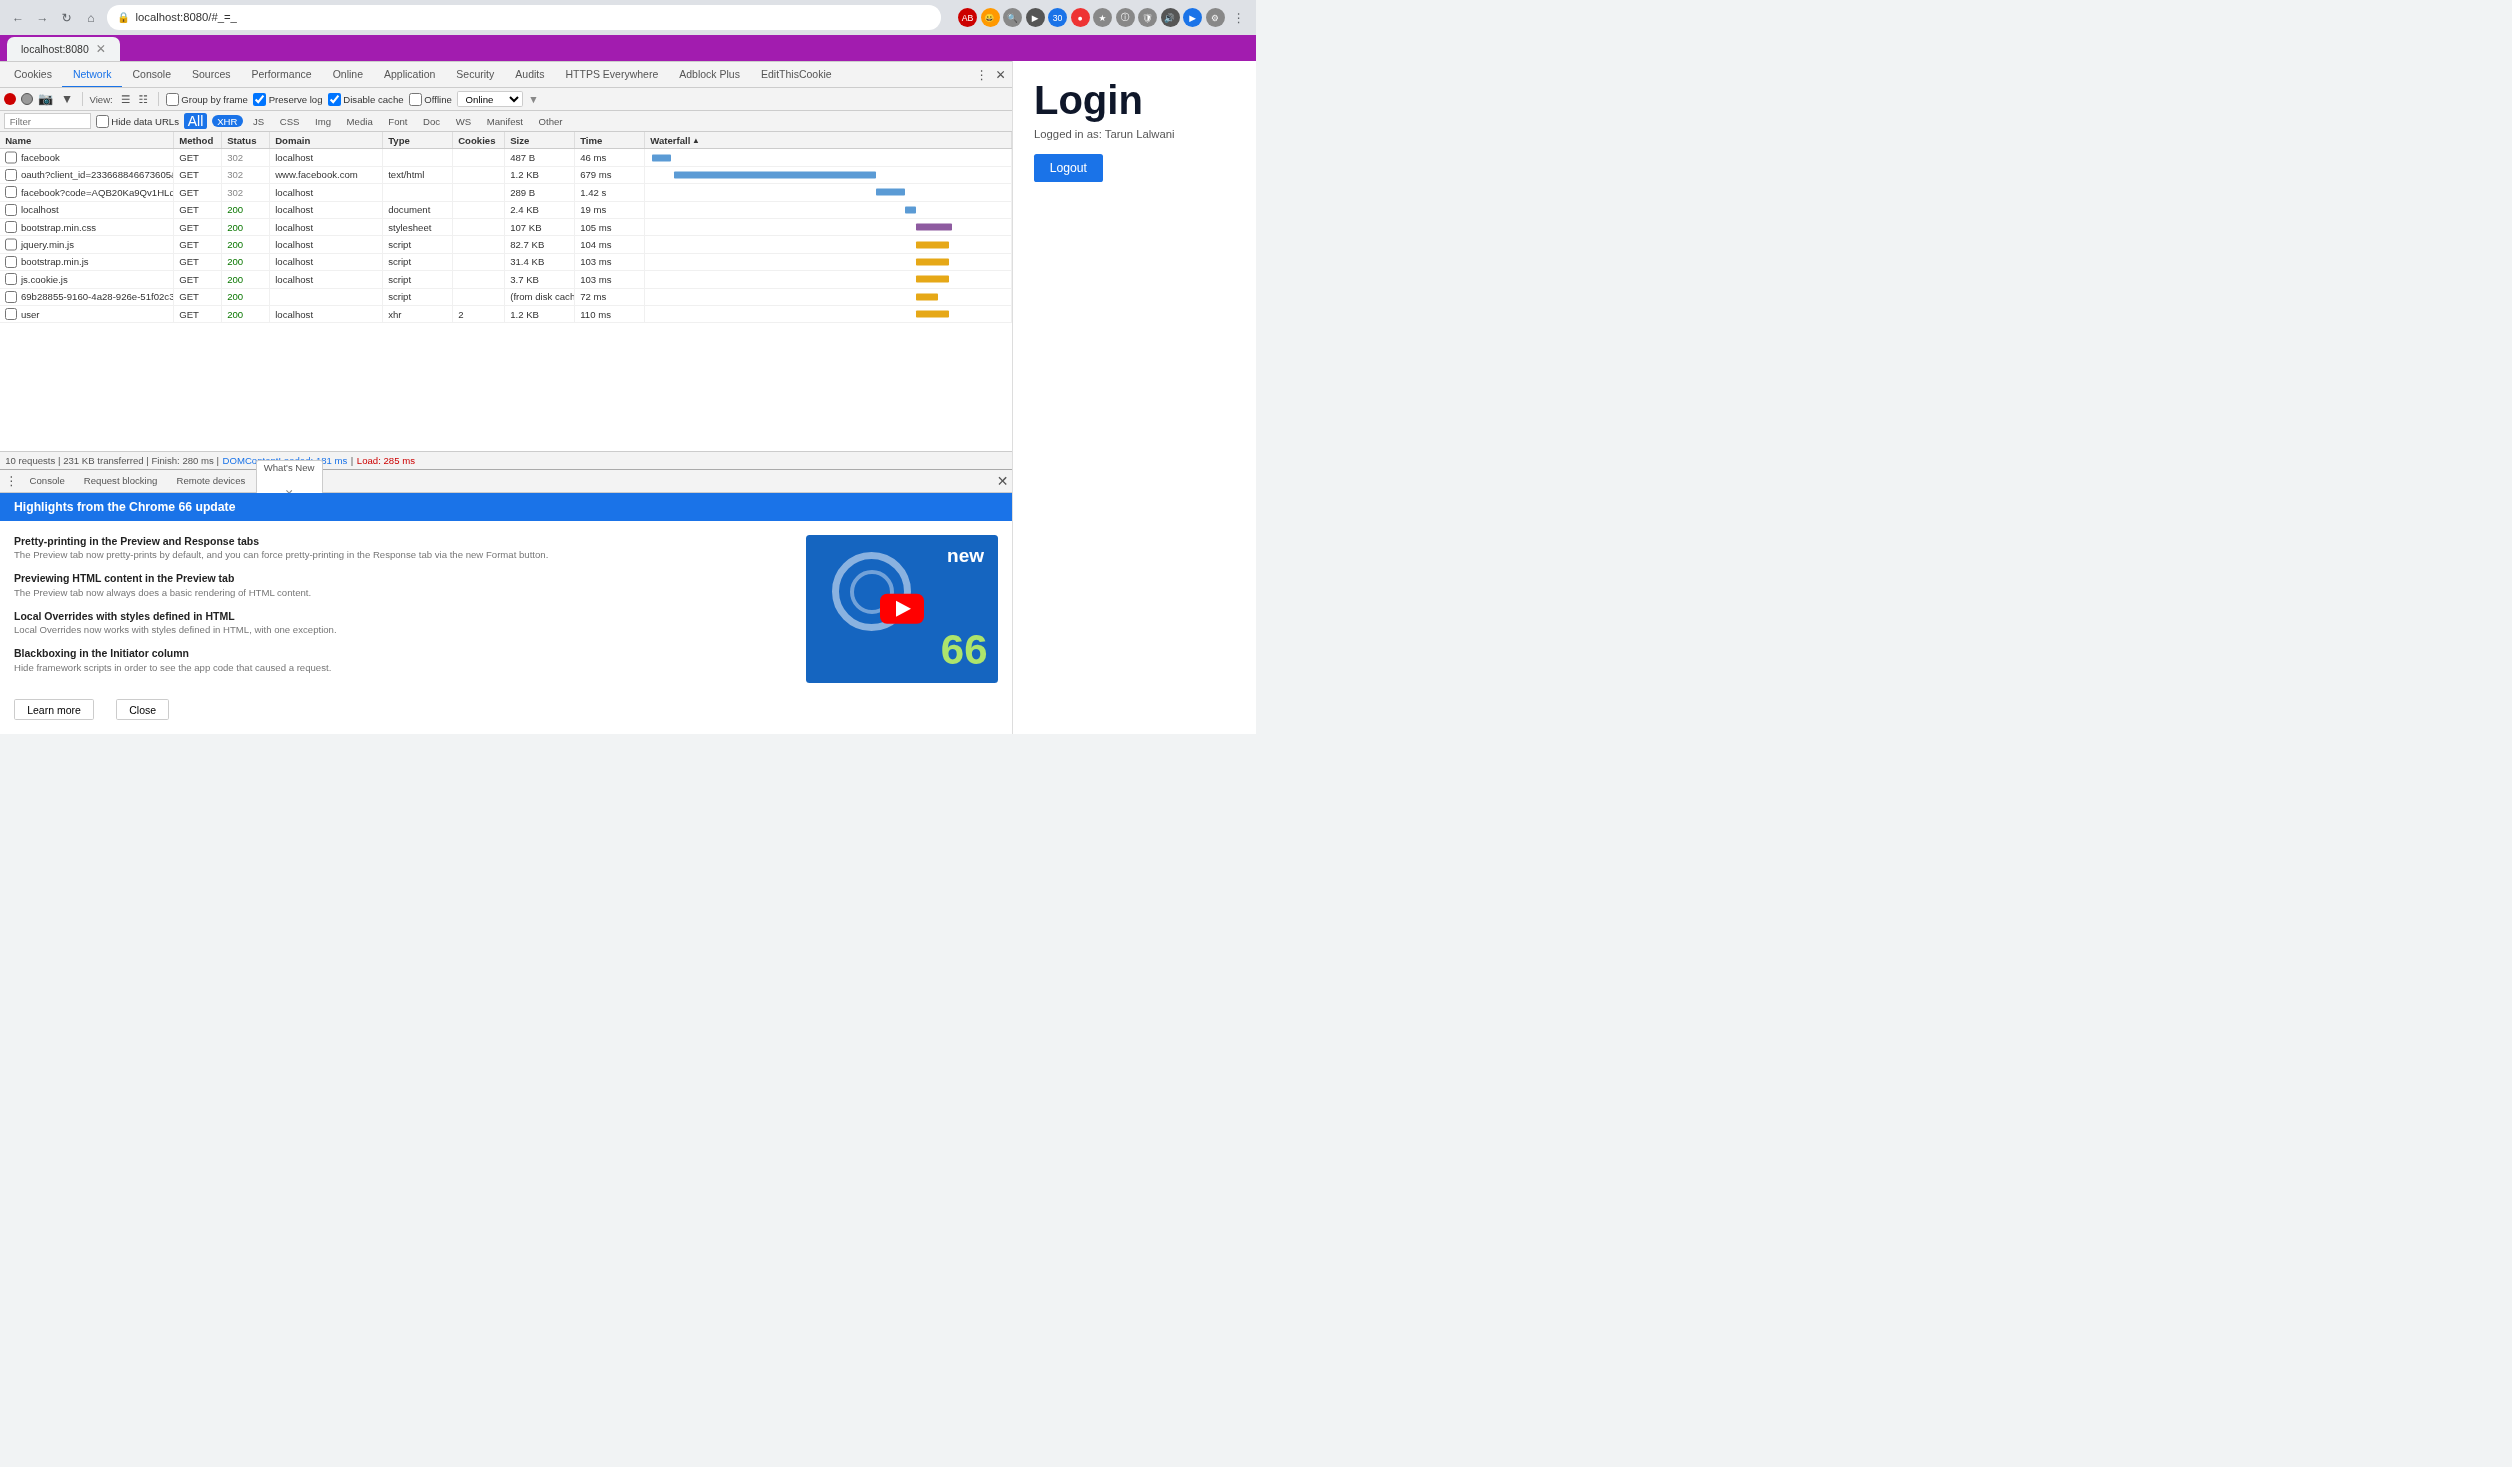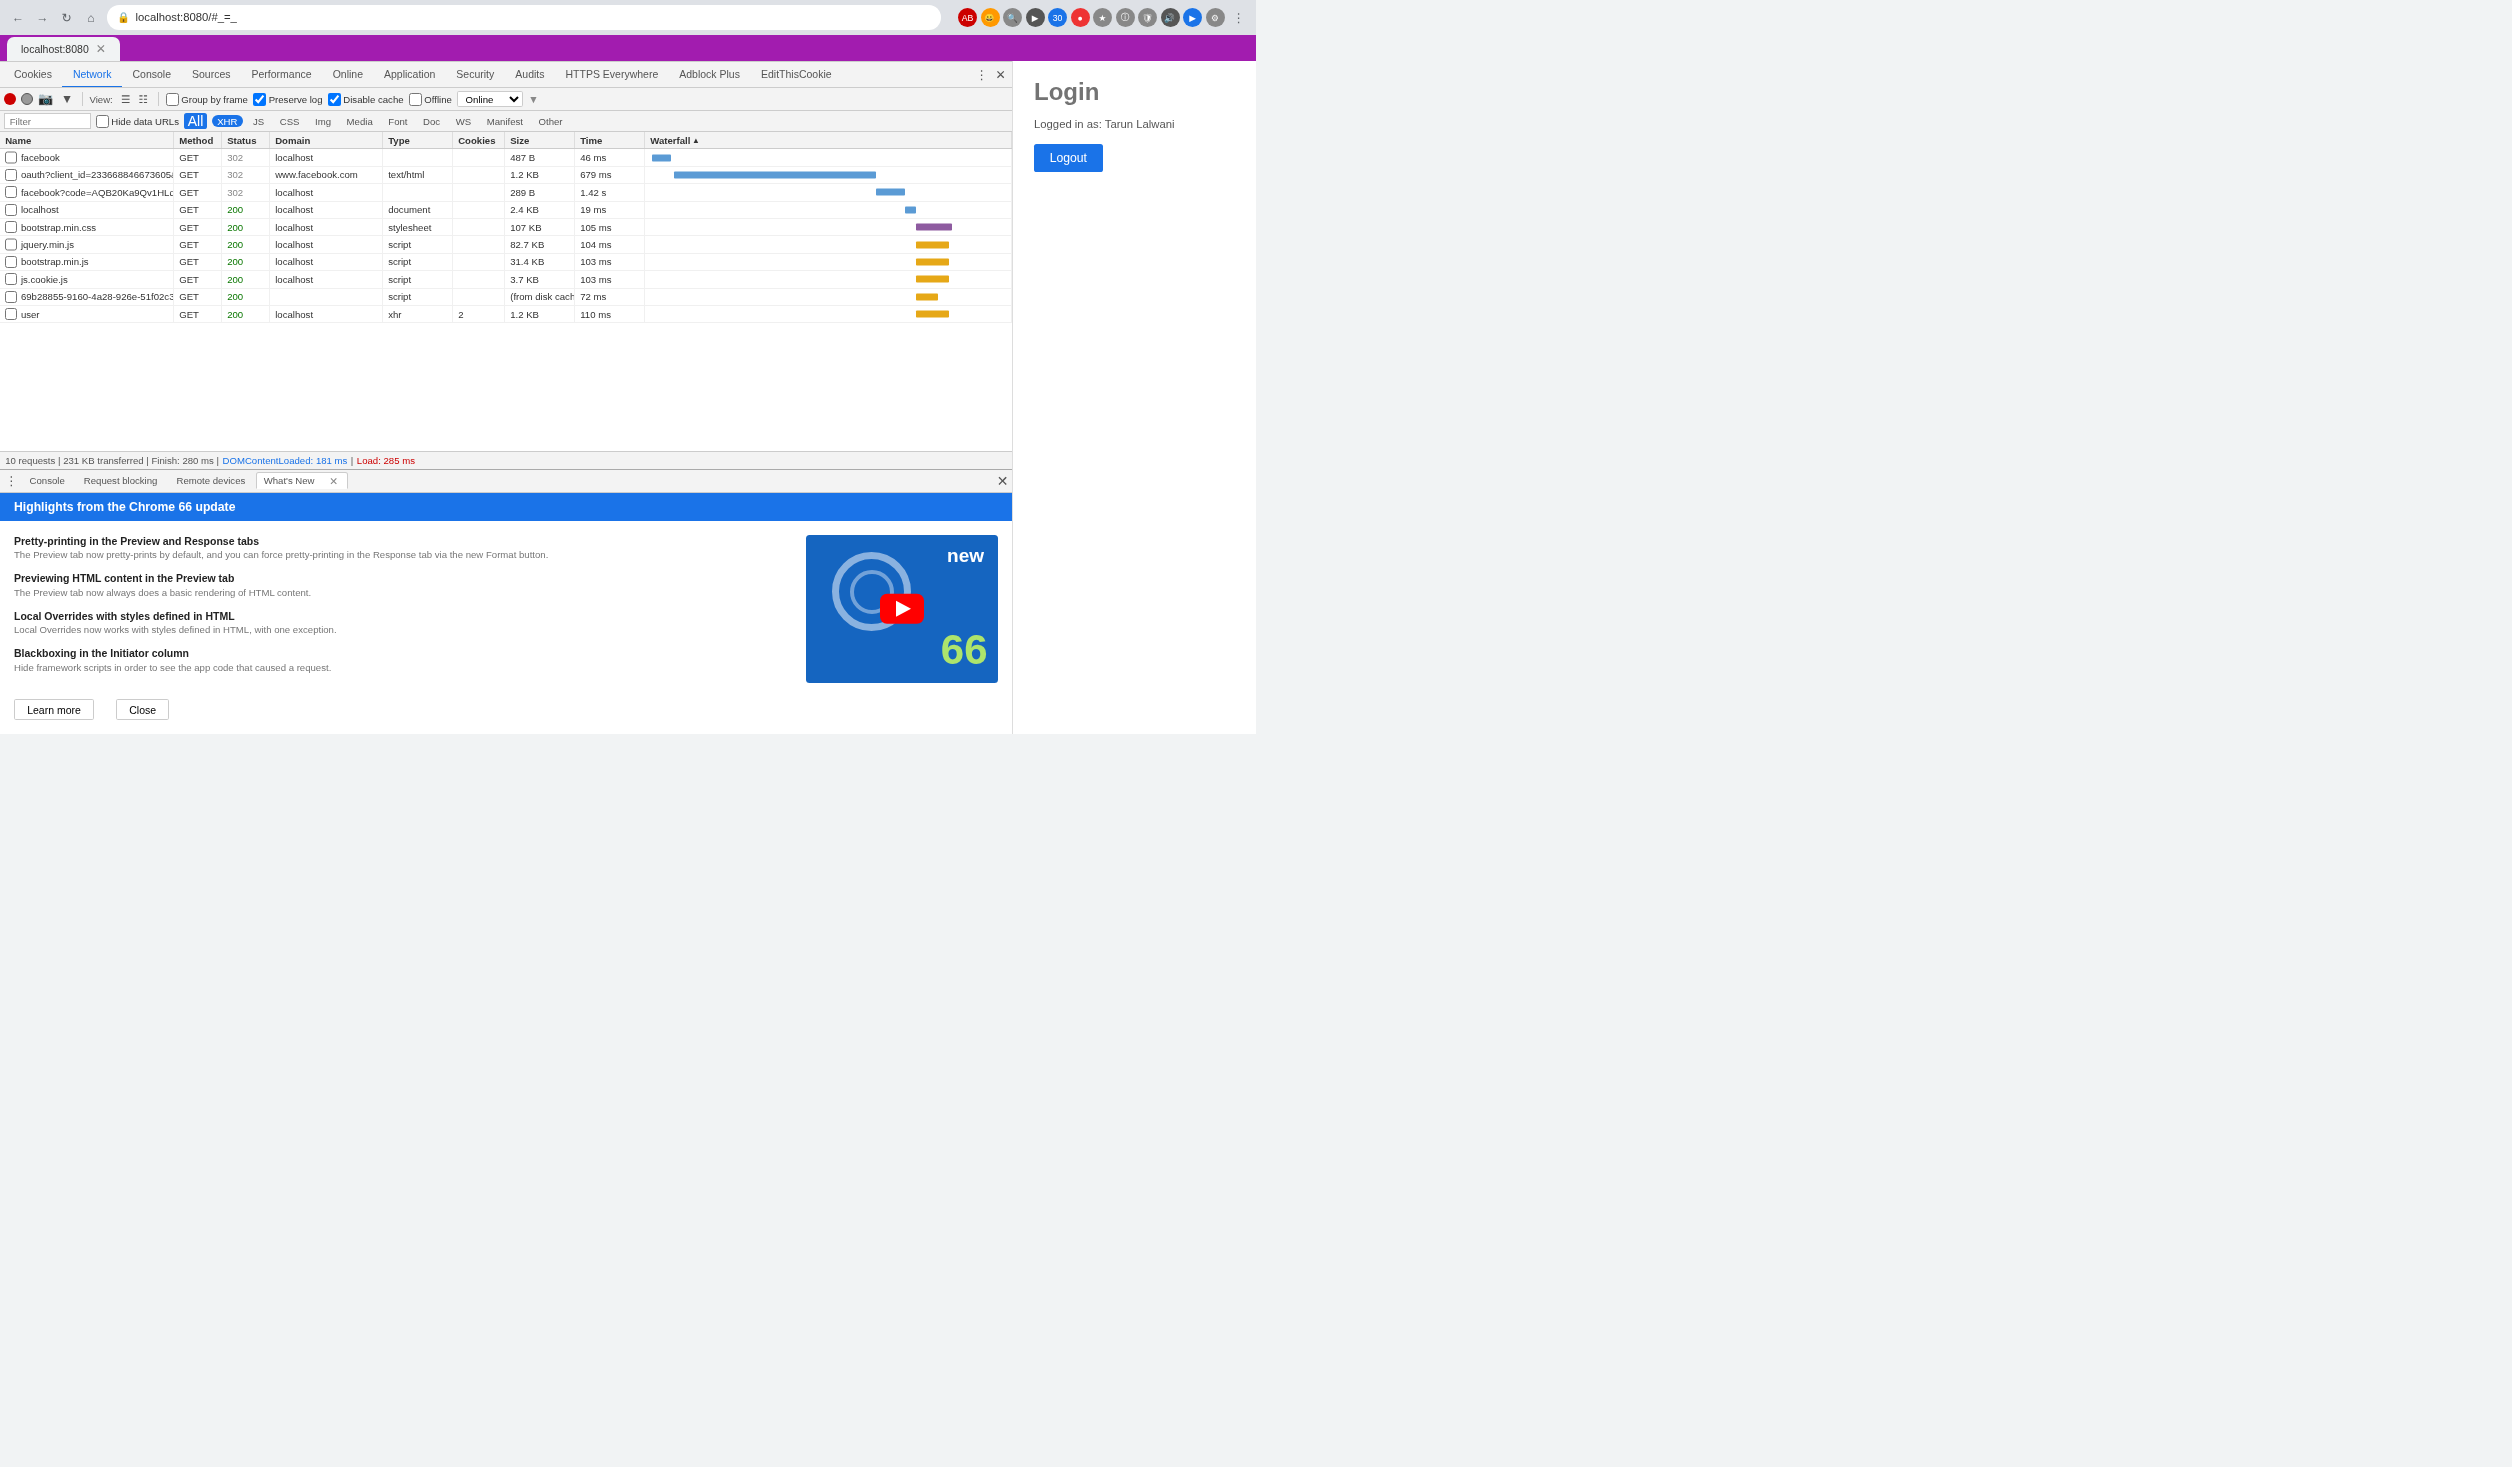--- a/index.html
+++ b/index.html
@@ -277,20 +277,21 @@
     .bottom-tab-with-close {
       display: flex; align-items: center; gap: 13px;
       padding: 1.7px 7px;
       font-size: 9.6px;
       color: #555;
       cursor: pointer;
       background: white;
       border: 0.9px solid #ccc;
       border-bottom: 0.9px solid white;
       border-radius: 2.6px 2.6px 0 0;
+      flex-direction: column;
     }
     .bottom-tab-close {
       font-size: 10.5px; color: #888; cursor: pointer;
       width: 12.2px; height: 12.2px; display: flex; align-items: center; justify-content: center;
     }
     .bottom-tab-spacer { flex: 1; }
     .bottom-tab-close-panel {
       font-size: 14px; color: #555; cursor: pointer; line-height: 1;
     }
 
@@ -369,24 +370,24 @@
 
     
     .app-page {
       width: 244px;
       min-width: 244px;
       background: white;
       border-left: 0.9px solid #ddd;
       padding: 17.4px 21px;
     }
     .app-title {
-      font-size: 24px;
+      font-size: 40px;
       font-weight: bold;
-      color: #737373;
-      margin-bottom: 12px;
+      color: #0f172a;
+      margin-bottom: 5px;
     }
     .app-logged-in {
       font-size: 11.3px;
       color: #555;
       margin-bottom: 14px;
     }
     .logout-btn {
       background: #1a73e8;
       color: white;
       border: none;

